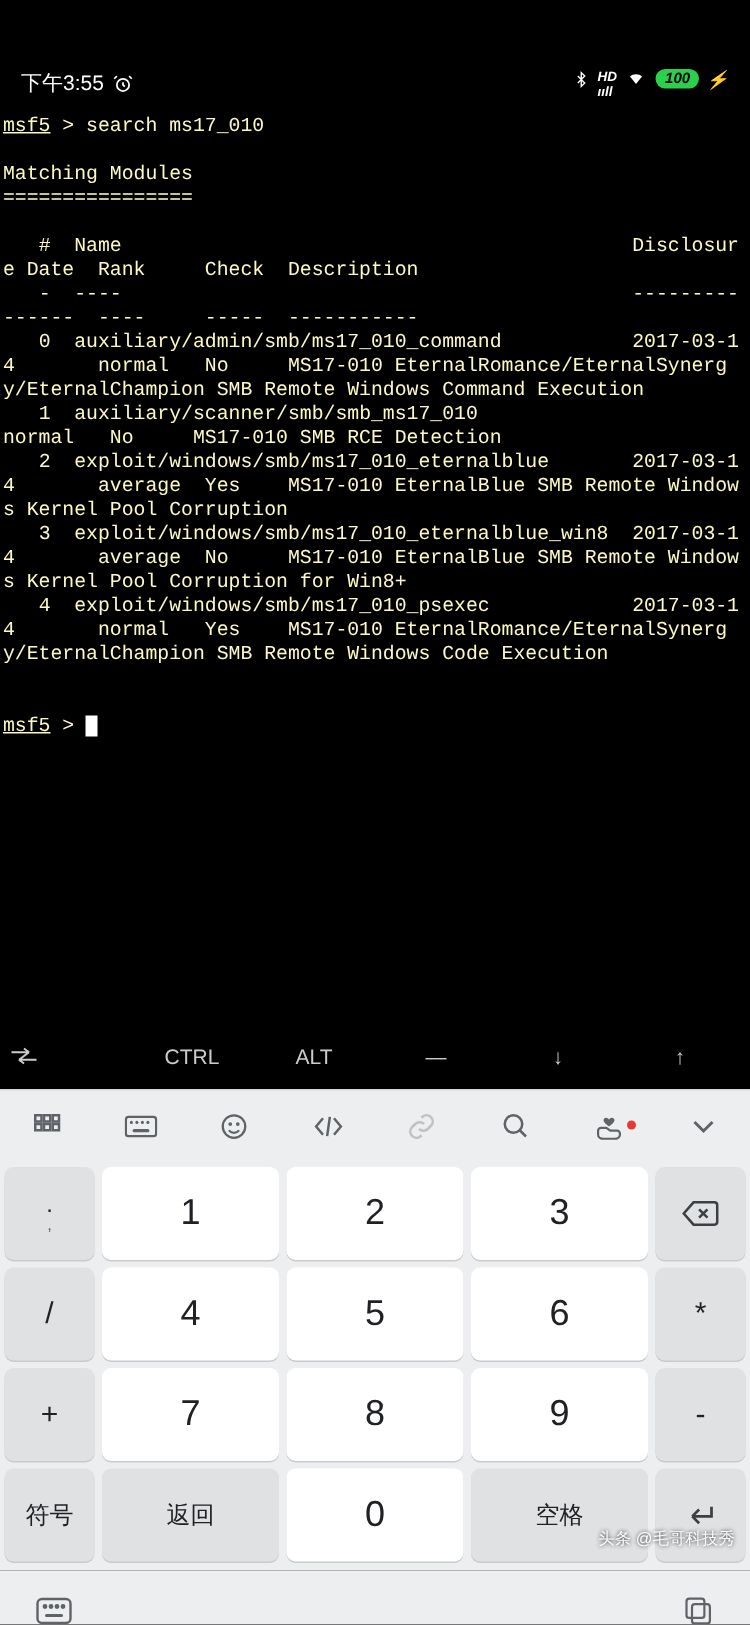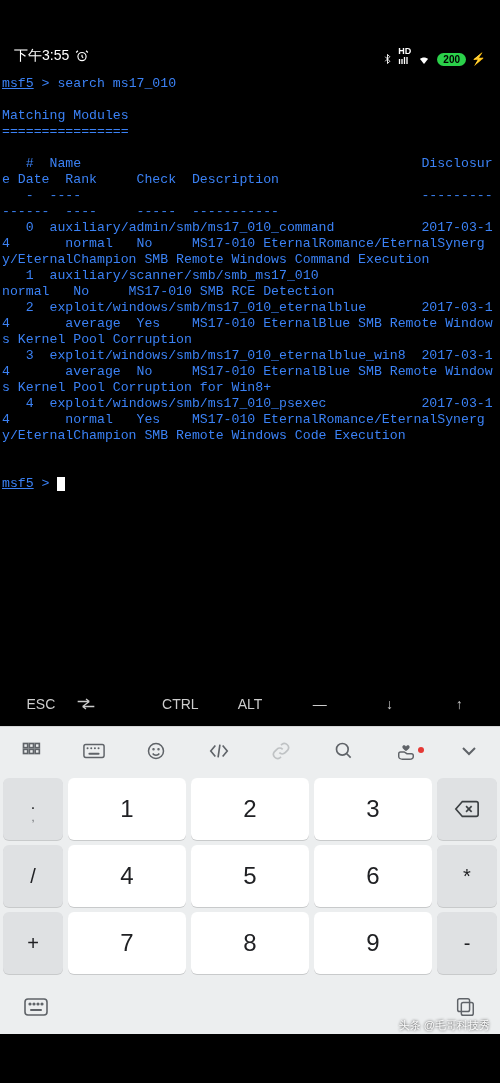--- a/index.html
+++ b/index.html
@@ -1,23 +1,23 @@
 <!DOCTYPE html>
 <html><head>
 <meta charset="utf-8">
 <style>
   * { margin: 0; padding: 0; box-sizing: border-box; }
   html, body { width: 500px; height: 1083px; overflow: hidden; font-family: sans-serif; background: #000; }
   
   .statusbar { height: 32px; background: #000; color: #fff; display: flex; align-items: center; padding: 0 14px; font-size: 14px; justify-content: space-between; margin-top: 40px; }
   .status-left { display: flex; align-items: center; gap: 6px; }
-  .status-right { display: flex; align-items: flex-end; gap: 5px; }
+  .status-right { display: flex; align-items: flex-start; gap: 5px; font-style: italic; }
   .battery-pill { background: #2bd14a; color: #000; border-radius: 8px; padding: 1px 6px; font-size: 10px; font-weight: bold; display: inline-flex; align-items: center; }
   
-  .terminal { background: #000; color: #3b82f6; font-family: "Courier New", monospace; font-size: 13.2px; line-height: 16px; padding: 4px 2px 0 2px; white-space: pre-wrap; word-break: break-all; height: 610px; }
+  .terminal { background: #000; color: #fef9c3; font-family: "Courier New", monospace; font-size: 13.2px; line-height: 16px; padding: 4px 2px 0 2px; white-space: pre-wrap; word-break: break-all; height: 610px; }
   .prompt { text-decoration: underline; }
   .cursor { background: #fff; display: inline-block; width: 8px; height: 14px; vertical-align: text-bottom; }
   
   .extrakeys { height: 44px; background: #000; color: #ccc; display: flex; align-items: center; justify-content: space-around; padding: 0 6px; font-size: 14px; font-family: sans-serif; }
   .extrakey { flex: 1; text-align: center; padding: 10px 0; }
   
   .ime-toolbar { height: 48px; background: #eceeef; display: flex; align-items: center; justify-content: space-around; border-top: 1px solid #d5d7d8; }
   .ime-tool { flex: 1; text-align: center; color: #5f6368; position: relative; display: flex; align-items: center; justify-content: center; }
   .red-dot { position: absolute; top: 6px; right: 14px; width: 6px; height: 6px; border-radius: 50%; background: #e53935; }
   
@@ -57,21 +57,21 @@
           <path d="M7 7l10 10-5 5V2l5 5L7 17"></path>
         </svg>
     </span>
     <span style="font-size:9px;font-weight:bold;">HD<br>ııll</span>
     <span>
       <svg width="16" height="12" viewBox="0 0 24 24" fill="#fff">
           <path d="M12 20l8-10c-4-4-12-4-16 0l8 10z"></path>
         </svg>
     </span>
     <span class="battery-pill">
-      <span>200</span>
+      <span>100</span>
     </span>
     <span style="font-size:12px;">⚡</span>
   </div>
 </div>
 
 <div class="terminal"><span class="prompt">msf5</span><span> &gt; </span><span>search ms17_010</span>
 
 <span>Matching Modules</span>
 <span>================</span>
 
@@ -81,21 +81,20 @@
 <span>   1  auxiliary/scanner/smb/smb_ms17_010                              normal   No     MS17-010 SMB RCE Detection</span>
 <span>   2  exploit/windows/smb/ms17_010_eternalblue       2017-03-14       average  Yes    MS17-010 EternalBlue SMB Remote Windows Kernel Pool Corruption</span>
 <span>   3  exploit/windows/smb/ms17_010_eternalblue_win8  2017-03-14       average  No     MS17-010 EternalBlue SMB Remote Windows Kernel Pool Corruption for Win8+</span>
 <span>   4  exploit/windows/smb/ms17_010_psexec            2017-03-14       normal   Yes    MS17-010 EternalRomance/EternalSynergy/EternalChampion SMB Remote Windows Code Execution</span>
 
 
 <span class="prompt">msf5</span><span> &gt; </span><span class="cursor"></span>
 </div>
 
 <div class="extrakeys">
-  <div class="extrakey">ESC</div>
   <div class="extrakey">
     <svg width="20" height="14" viewBox="0 0 24 14" stroke="#ccc" stroke-width="1.6" fill="none">
         <path d="M2 4h14m0 0l-4-3m4 3l-4 3M22 10H8m0 0l4-3m-4 3l4 3"></path>
       </svg>
   </div>
   <div class="extrakey">CTRL</div>
   <div class="extrakey">ALT</div>
   <div class="extrakey">—</div>
   <div class="extrakey">↓</div>
   <div class="extrakey">↑</div>
@@ -184,20 +183,31 @@
     <div class="key col-num">6</div>
     <div class="key fn col-side big">*</div>
   </div>
   <div class="kbrow">
     <div class="key fn col-side big">+</div>
     <div class="key col-num">7</div>
     <div class="key col-num">8</div>
     <div class="key col-num">9</div>
     <div class="key fn col-side big">-</div>
   </div>
+  <div class="kbrow">
+    <div class="key fn col-side">符号</div>
+    <div class="key fn col-num" style="font-size:16px">返回</div>
+    <div class="key col-num">0</div>
+    <div class="key fn col-num" style="font-size:16px">空格</div>
+    <div class="key fn col-side">
+      <svg width="22" height="20" viewBox="0 0 24 20" fill="none" stroke="#3c4043" stroke-width="2">
+          <path d="M20 4v7H6m0 0l5-5m-5 5l5 5"></path>
+        </svg>
+    </div>
+  </div>
 </div>
 
 <div class="bottombar">
   <div>
     <svg width="24" height="20" viewBox="0 0 24 18" fill="none" stroke="#5f6368" stroke-width="1.6">
         <rect x="1" y="1" width="22" height="16" rx="3"></rect>
         <circle cx="6" cy="6" r=".8" fill="#5f6368"></circle>
         <circle cx="10" cy="6" r=".8" fill="#5f6368"></circle>
         <circle cx="14" cy="6" r=".8" fill="#5f6368"></circle>
         <circle cx="18" cy="6" r=".8" fill="#5f6368"></circle>

